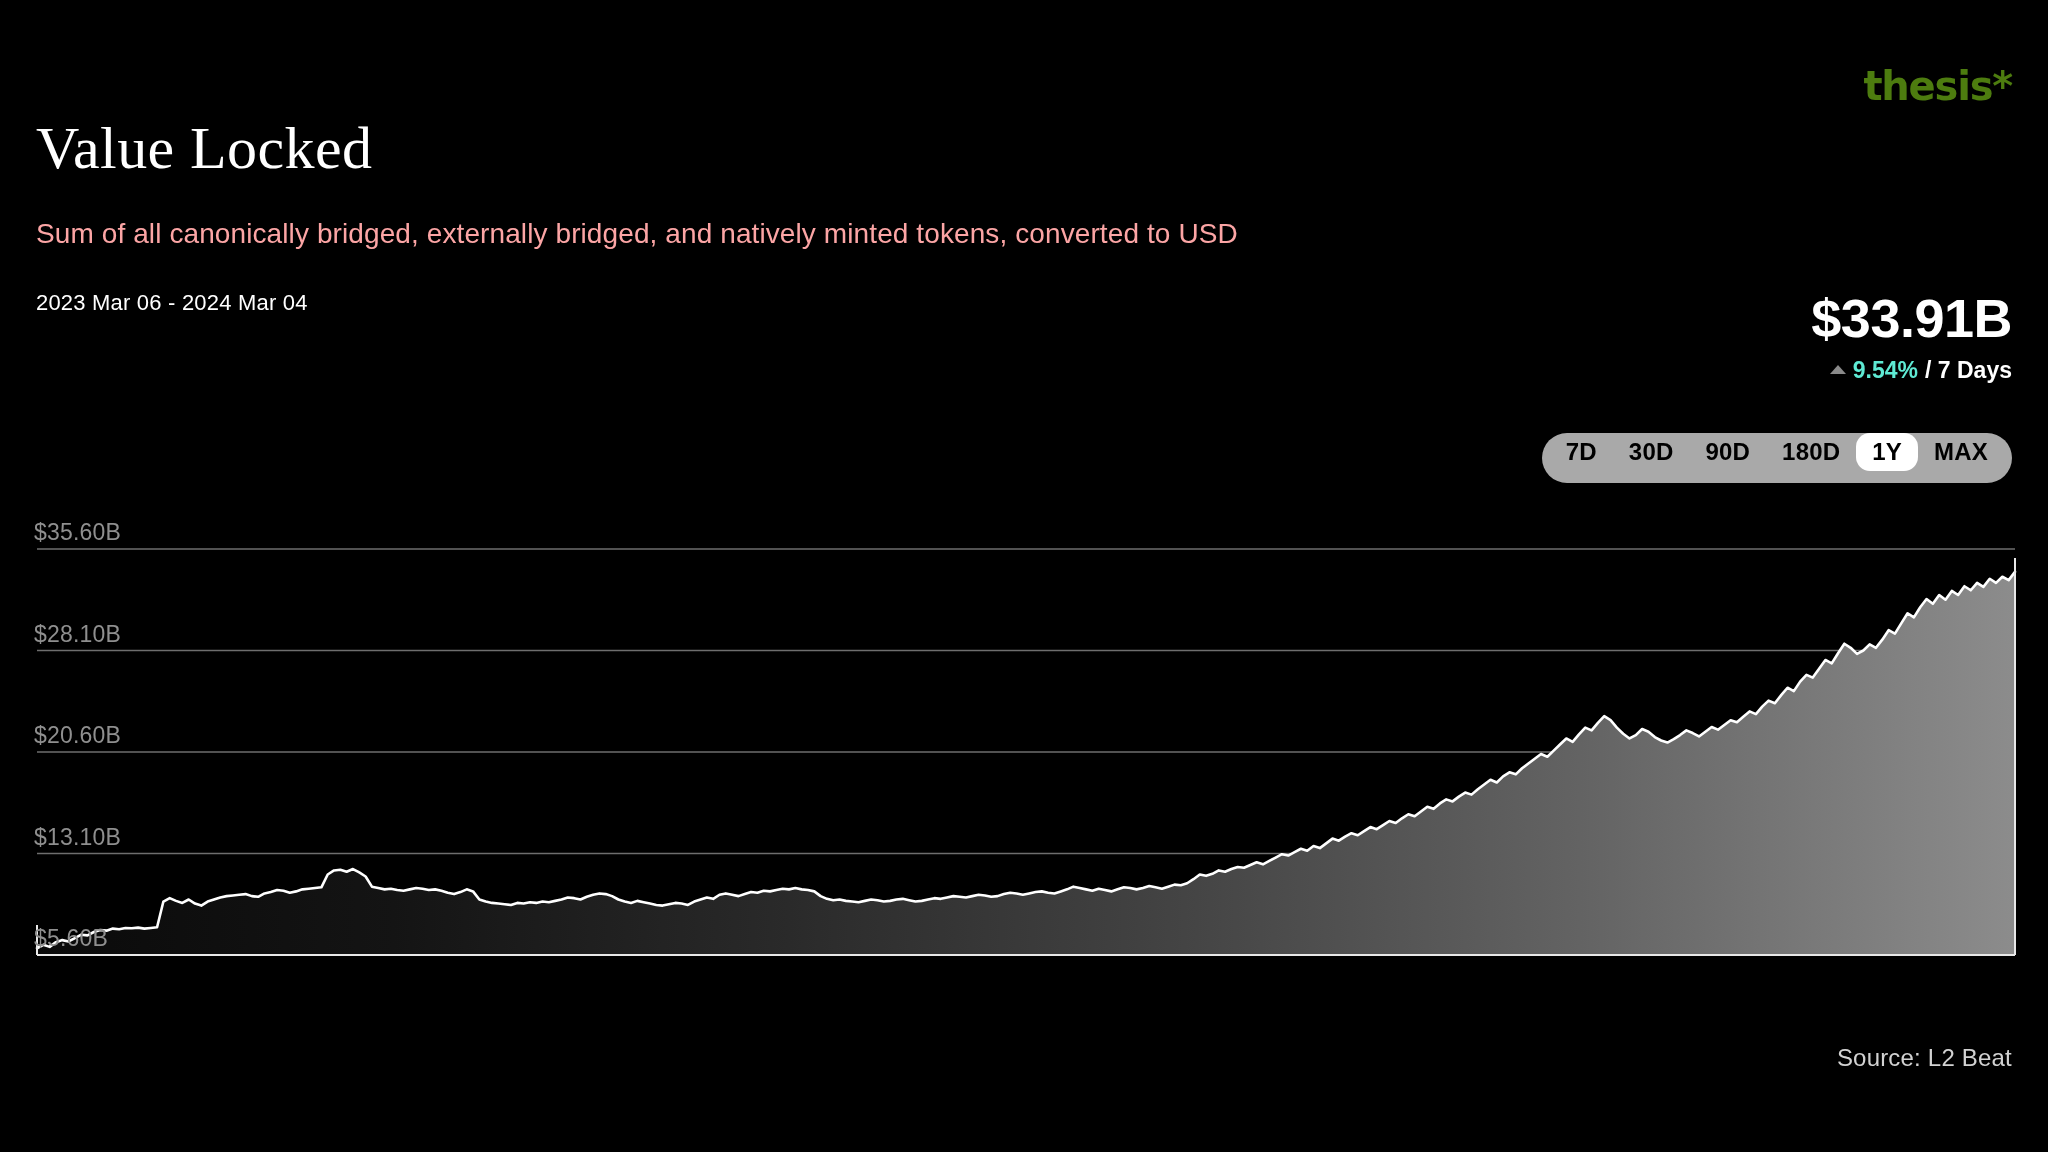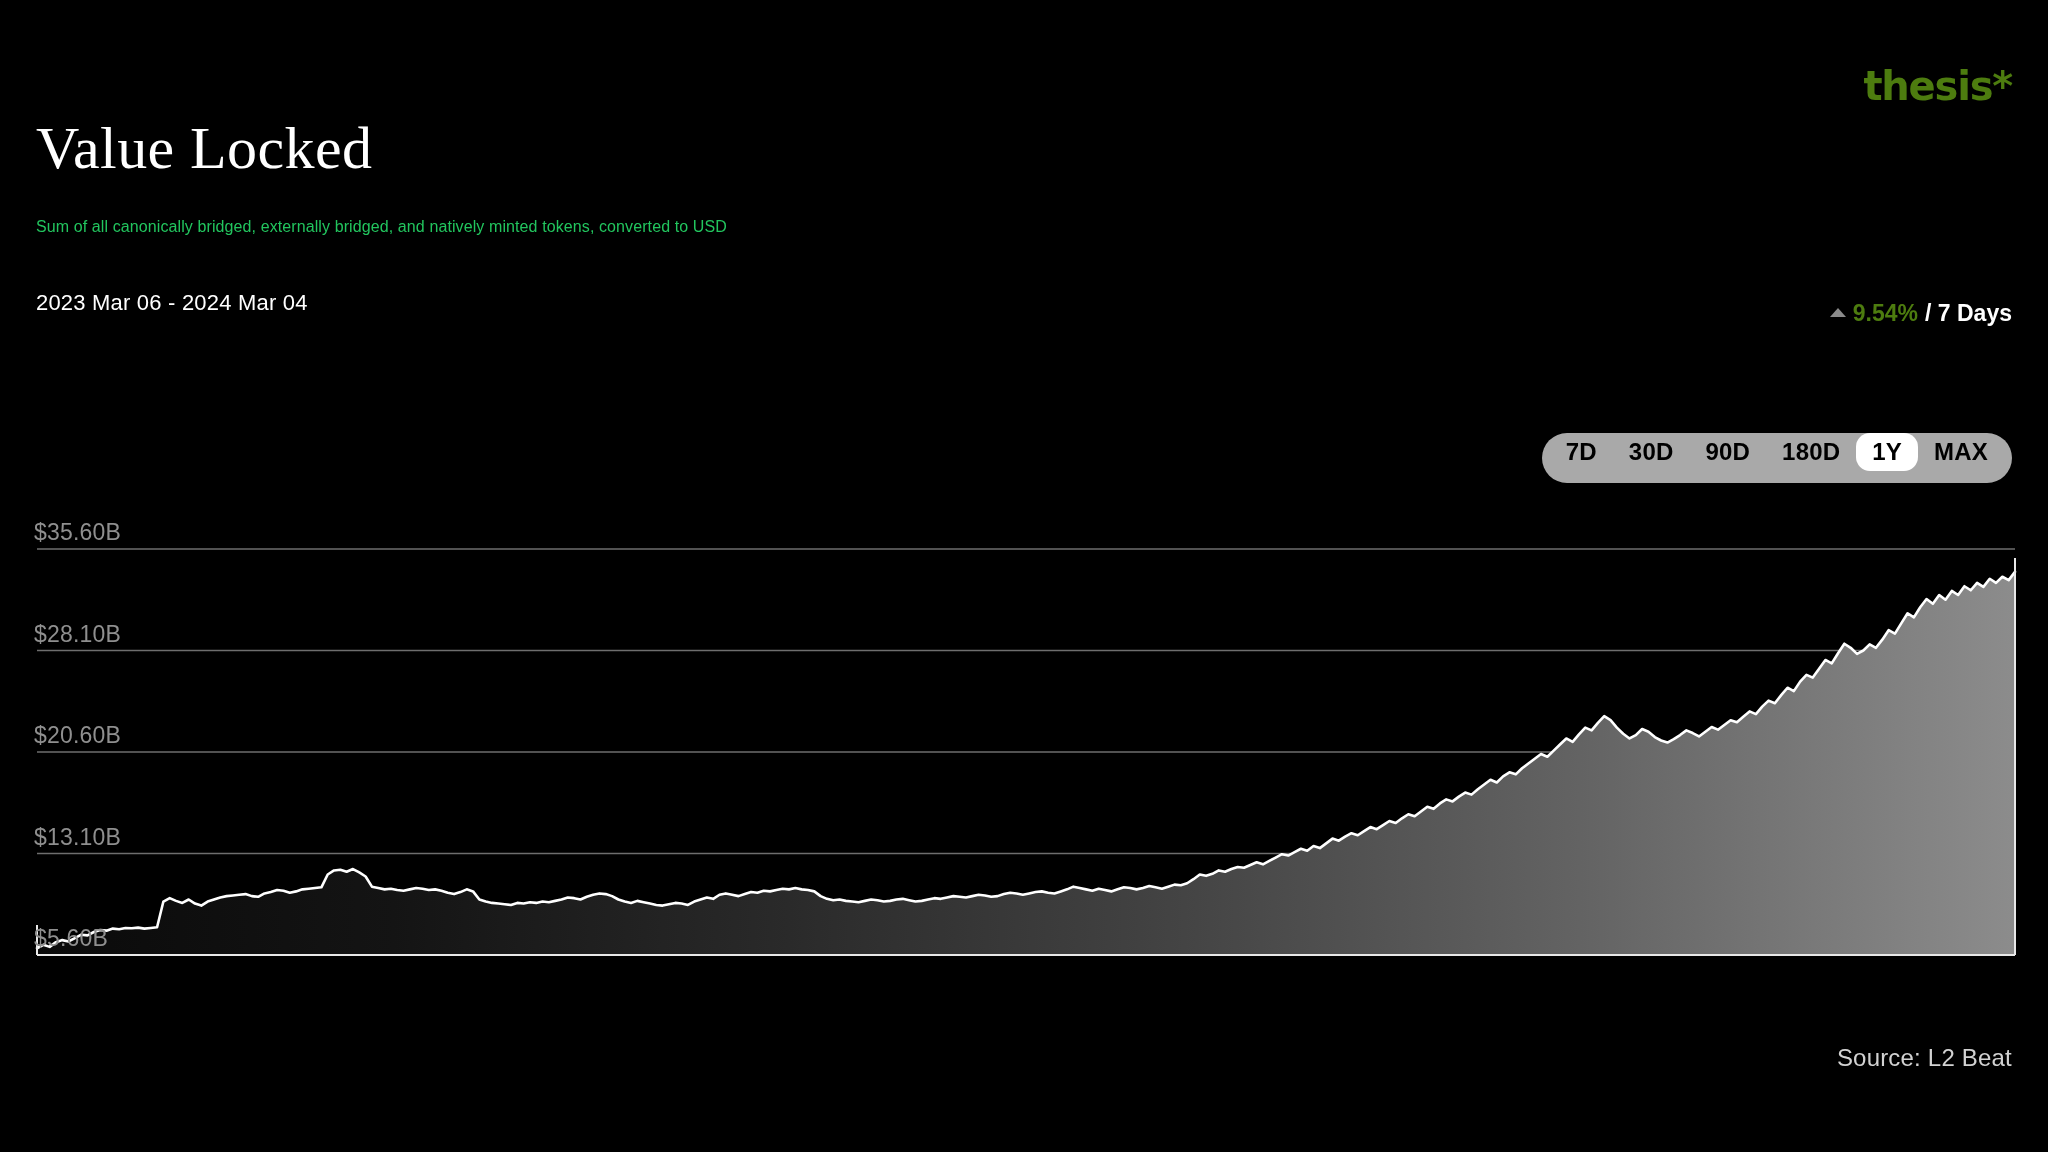--- a/index.html
+++ b/index.html
@@ -41,23 +41,23 @@
     font-size: 60px;
     font-weight: 400;
     line-height: 1;
     letter-spacing: 0.4px;
     color: #ffffff;
   }
   #page-subtitle {
     position: absolute;
     left: 36px;
     top: 218px;
-    font-size: 16px;
+    font-size: 28px;
     font-weight: 400;
-    color: #22c55e;
+    color: #fca5a5;
     letter-spacing: 0.1px;
     white-space: nowrap;
   }
   #date-range {
     position: absolute;
     left: 36px;
     top: 290px;
     font-size: 22px;
     font-weight: 400;
     color: #ffffff;
@@ -94,21 +94,21 @@
     width: 0;
     height: 0;
     border-left: 8px solid transparent;
     border-right: 8px solid transparent;
     border-bottom: 9px solid #8a8a8a;
     display: inline-block;
     position: relative;
     top: -1px;
   }
   #change-pct {
-    color: #4d7c0f;
+    color: #5eead4;
     font-weight: 700;
   }
   #change-period {
     color: #ffffff;
     font-weight: 700;
   }
 
   
   #range-selector {
     position: absolute;
@@ -167,20 +167,21 @@
 </head>
 <body>
 
 <div id="brand-logo">thesis*</div>
 
 <div id="page-title">Value Locked</div>
 <div id="page-subtitle">Sum of all canonically bridged, externally bridged, and natively minted tokens,  converted to USD</div>
 <div id="date-range">2023 Mar 06  -  2024 Mar 04</div>
 
 <div id="stat-block">
+  <div id="current-value">$33.91B</div>
   <div id="change-row">
     <span id="change-arrow"></span>
     <span id="change-pct">9.54%</span>
     <span id="change-period">/ 7 Days</span>
   </div>
 </div>
 
 <div id="range-selector">
     <div class="range-pill">7D</div>
     <div class="range-pill">30D</div>

